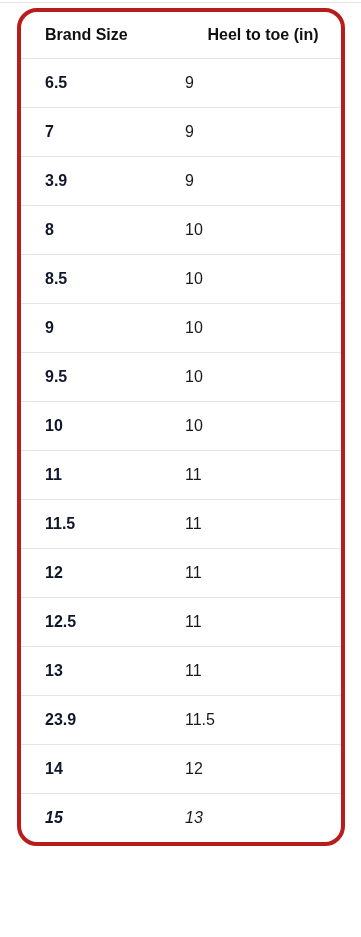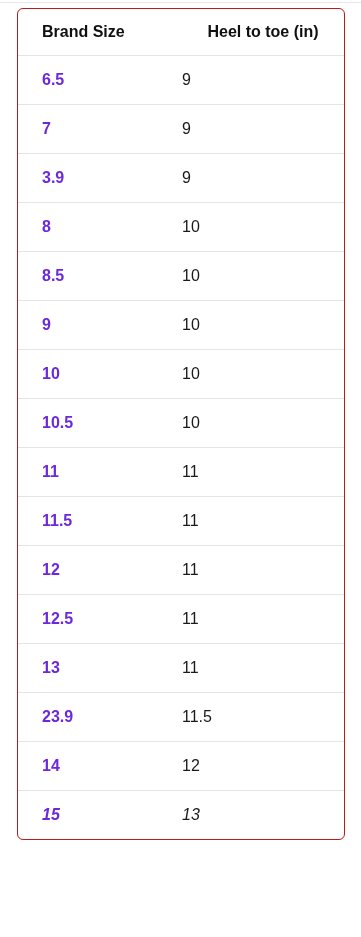--- a/index.html
+++ b/index.html
@@ -32,22 +32,22 @@
     width: 361px;
     height: 1px;
     background: #e7e7e7;
   }
 
   .table-card {
     position: absolute;
     top: 8px;
     left: 17px;
     width: 328px;
-    border: 1px solid #b91c1c;
-    border-radius: 6px;
+    border: 4px solid #b91c1c;
+    border-radius: 20px;
     background: #ffffff;
     box-sizing: border-box;
     overflow: hidden;
   }
 
   table.size-table {
     width: 100%;
     border-collapse: collapse;
     table-layout: fixed;
   }
@@ -82,21 +82,21 @@
   }
 
   tbody tr:last-child td {
     border-bottom: none;
     font-style: italic;
   }
 
   td.cell-brand {
     padding-left: 24px;
     font-weight: 700;
-    color: #6d28d9;
+    color: #0f172a;
   }
 
   td.cell-heel {
     padding-left: 24px;
     font-weight: 400;
     color: #1a1a1a;
   }
 </style>
 </head>
 <body>
@@ -136,25 +136,25 @@
         </tr>
         <tr>
           <td class="cell-brand">8.5</td>
           <td class="cell-heel">10</td>
         </tr>
         <tr>
           <td class="cell-brand">9</td>
           <td class="cell-heel">10</td>
         </tr>
         <tr>
-          <td class="cell-brand">10</td>
+          <td class="cell-brand">9.5</td>
           <td class="cell-heel">10</td>
         </tr>
         <tr>
-          <td class="cell-brand">10.5</td>
+          <td class="cell-brand">10</td>
           <td class="cell-heel">10</td>
         </tr>
         <tr>
           <td class="cell-brand">11</td>
           <td class="cell-heel">11</td>
         </tr>
         <tr>
           <td class="cell-brand">11.5</td>
           <td class="cell-heel">11</td>
         </tr>

